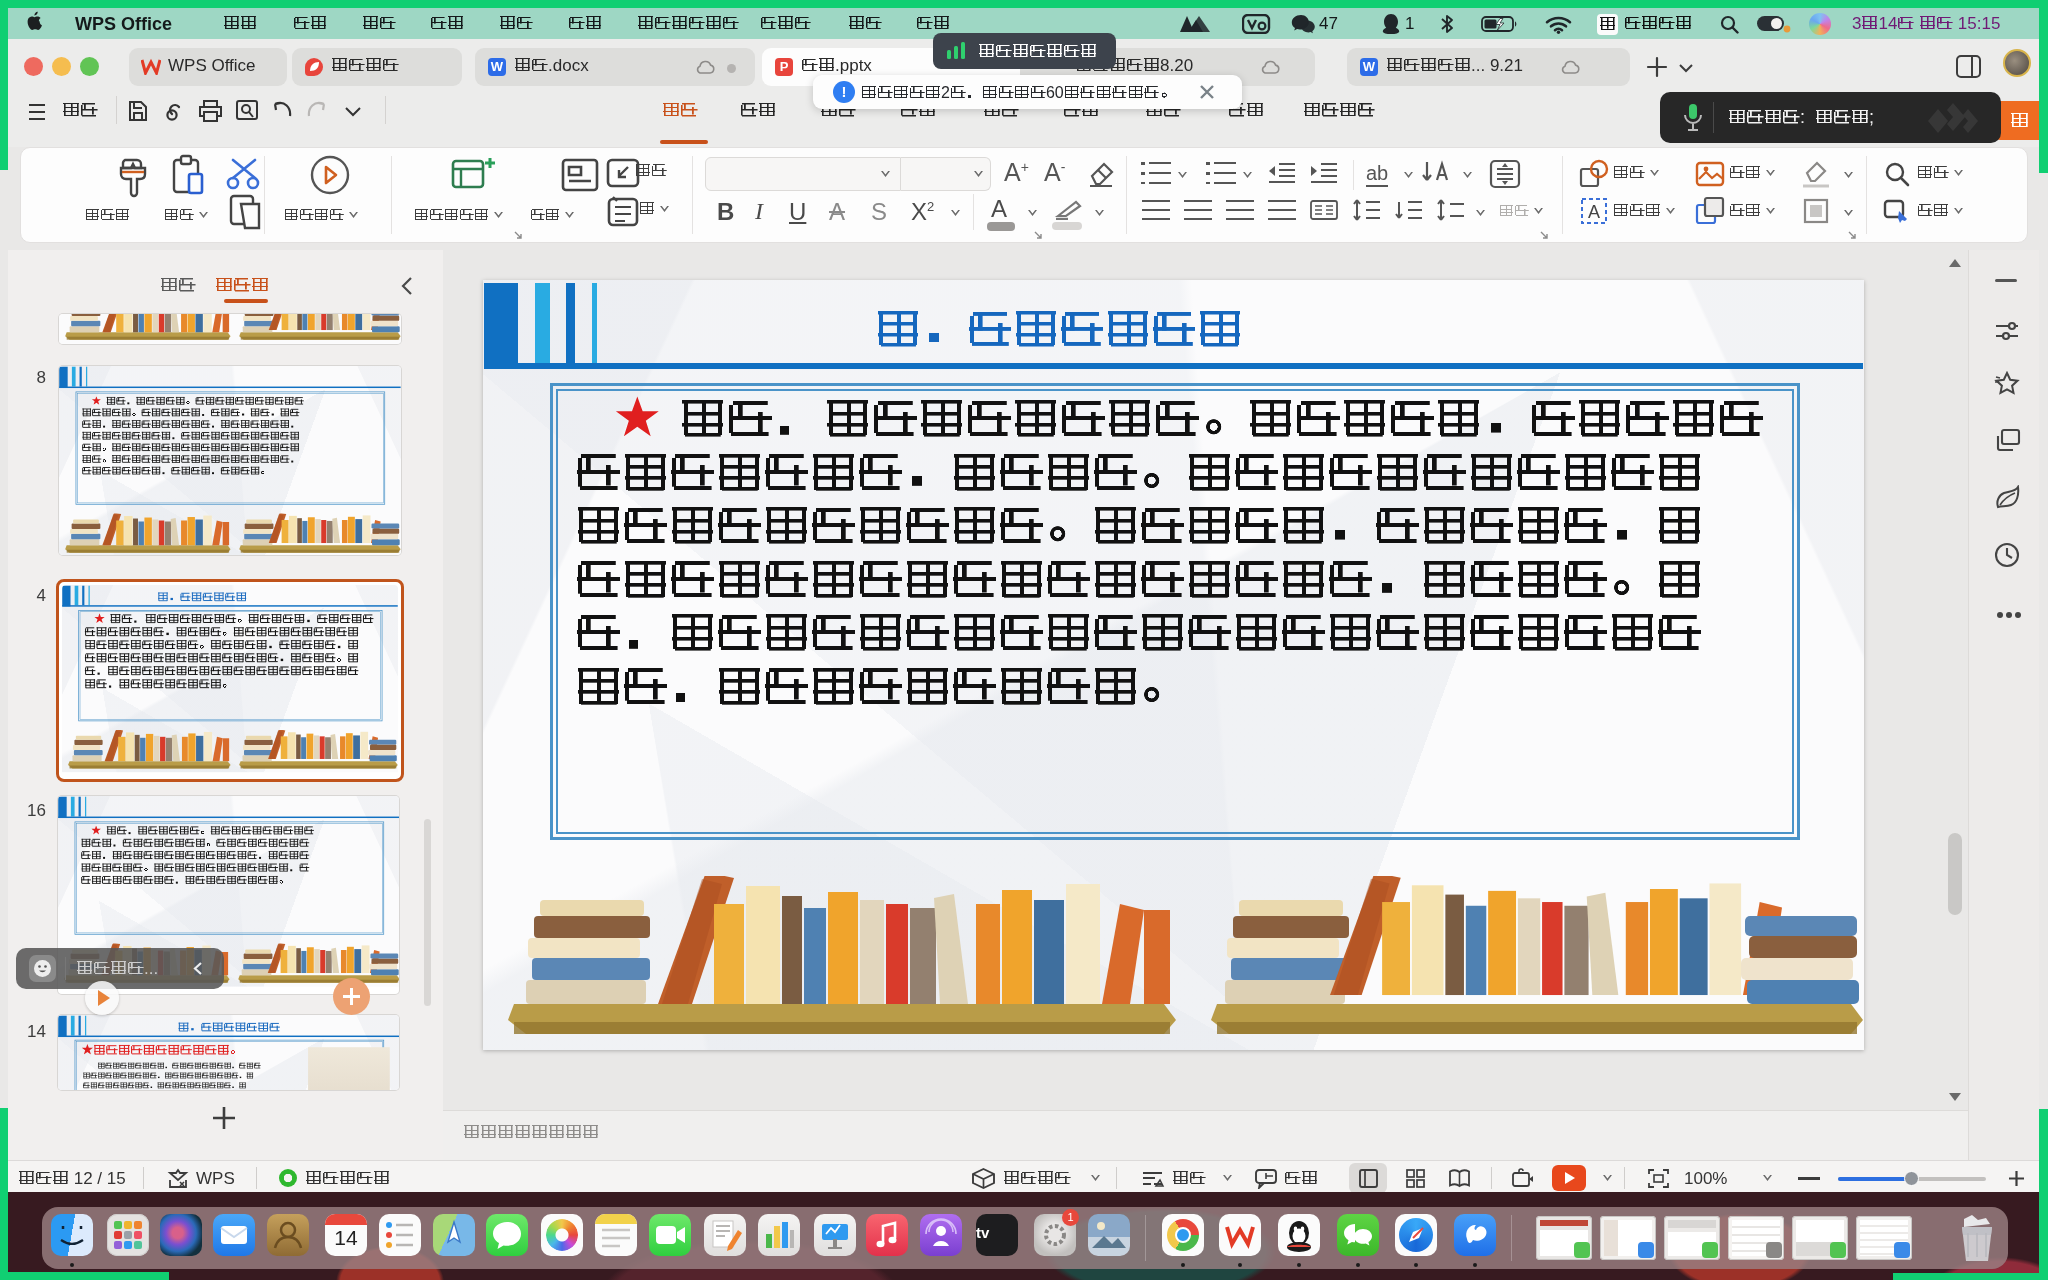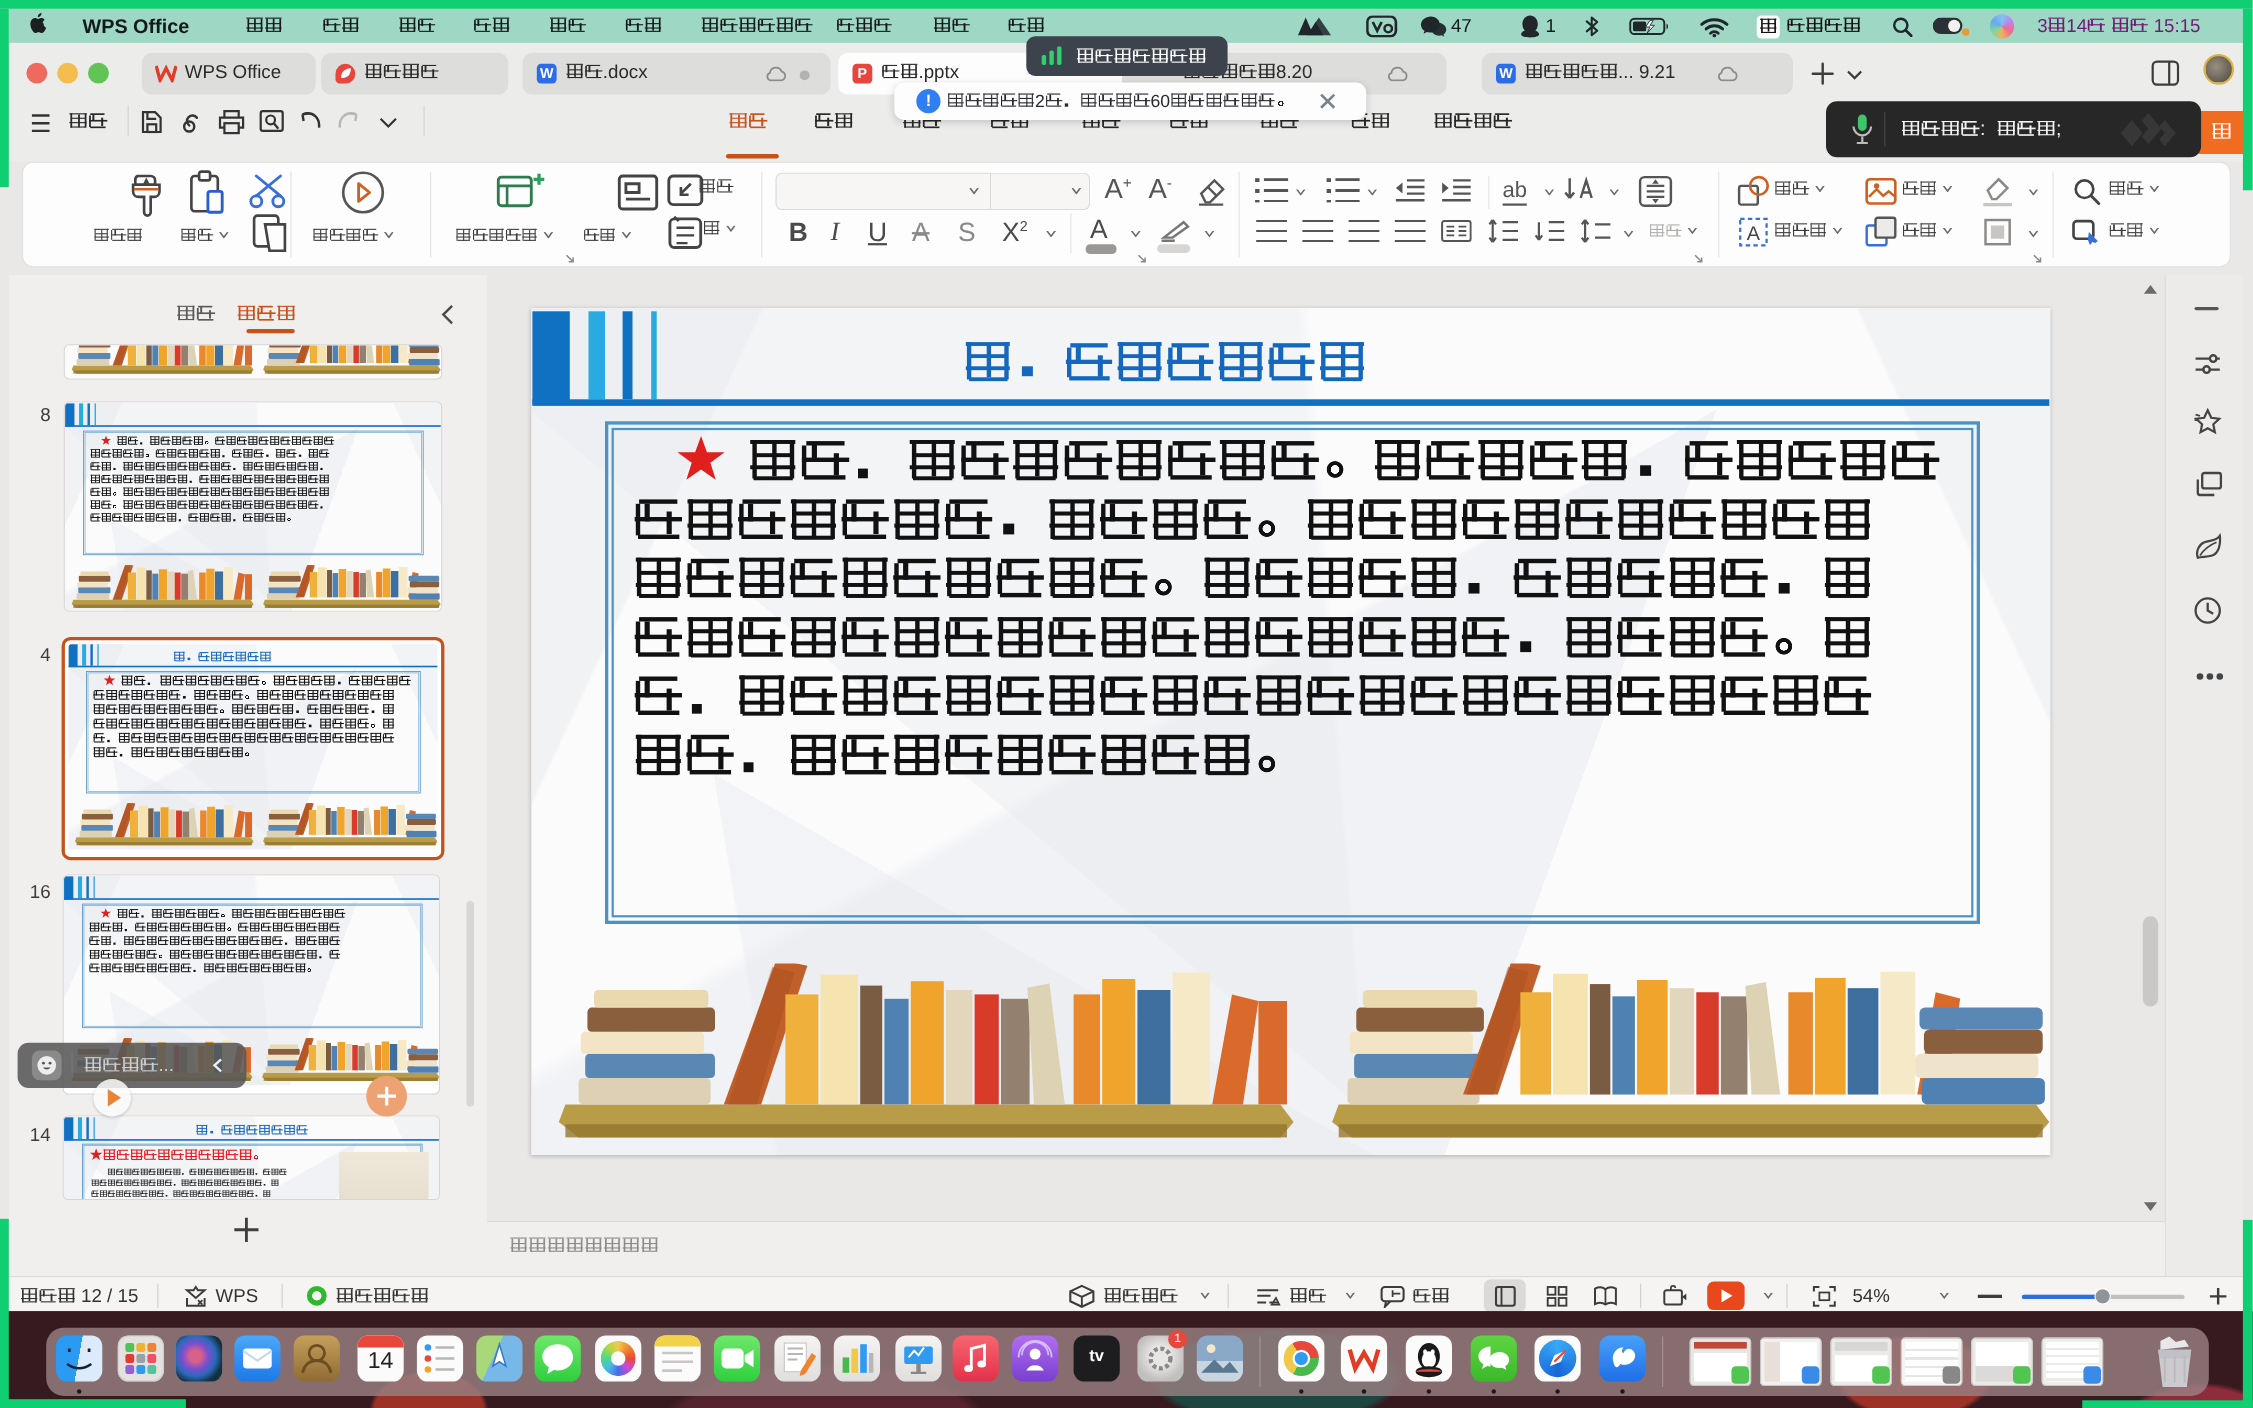--- a/index.html
+++ b/index.html
@@ -738,21 +738,21 @@
 <span class="ab" style="left:1544px;top:4px;width:34px;height:26px;background:#e8481c;border-radius:6px"></span>
 <svg class="ab" style="left:1556px;top:10px" width="12" height="14" viewBox="0 0 12 14">
       <path d="M1 1l10 6-10 6z" fill="#fff"></path>
     </svg>
 <span class="ch" style="position:absolute;left:1590px;top:14px"></span>
 <span class="ab" style="left:1616px;top:6px;width:1px;height:22px;background:#cfcdcb"></span>
 <svg class="ab" style="left:1639px;top:7px" width="23" height="21" viewBox="0 0 23 21">
       <path d="M2 6V2h5M16 2h5v4M21 15v4h-5M7 19H2v-4" stroke="#3c3c3c" stroke-width="1.8" fill="none"></path>
       <rect x="7" y="7" width="9" height="7" fill="none" stroke="#3c3c3c" stroke-width="1.6"></rect>
     </svg>
-<span class="ab" style="left:1676px;top:8px">54%</span>
+<span class="ab" style="left:1676px;top:8px">100%</span>
 <span class="ch" style="position:absolute;left:1750px;top:14px"></span>
 <span class="ab" style="left:1790px;top:16px;width:22px;height:3px;background:#3c3c3c"></span>
 <span class="ab" style="left:1830px;top:16px;width:148px;height:4px;background:#c2c0be;border-radius:2px"></span>
 <span class="ab" style="left:1830px;top:16px;width:72px;height:4px;background:#2d6fe0;border-radius:2px"></span>
 <span class="ab" style="left:1896px;top:10px;width:15px;height:15px;border-radius:50%;background:#8f949a;border:1px solid #fff"></span>
 <svg class="ab" style="left:1999px;top:8px" width="19" height="19" viewBox="0 0 19 19">
       <path d="M9.5 2v15M2 9.5h15" stroke="#3c3c3c" stroke-width="2.2"></path>
     </svg>
 </div>
 
@@ -840,21 +840,21 @@
           <path d="M17 30V12l12-3v15" fill="none" stroke="#fff" stroke-width="2.6"></path>
           <ellipse cx="14.5" cy="30" rx="4" ry="3.2" fill="#fff"></ellipse>
           <ellipse cx="26.5" cy="26" rx="4" ry="3.2" fill="#fff"></ellipse>
         </svg></div>
 <div class="dicon" style="left:878px;background:linear-gradient(180deg,#b06ef0,#7a3fd0)"><svg width="42" height="42" viewBox="0 0 42 42">
           <circle cx="21" cy="17" r="5" fill="#fff"></circle>
           <path d="M13 32a9 9 0 0 1 16 0z" fill="#fff"></path>
           <path d="M9 18a12 12 0 0 1 24 0M6 20a15 15 0 0 1 30 0" stroke="#d8bef8" stroke-width="1.6" fill="none"></path>
         </svg></div>
 <div class="dicon" style="left:934px;background:#1d1d1f">
-        <span class="ab" style="left:0;top:10px;width:42px;text-align:center;color:#fff;font-size:15px;font-weight:bold">tv</span>
+        <span class="ab" style="left:0;top:10px;width:42px;text-align:left;color:#fff;font-size:15px;font-weight:bold">tv</span>
       </div>
 <div class="dicon" style="left:992px;background:radial-gradient(circle at 50% 45%,#e8e6e5 0 30%,#c2c0be 70%)"><svg width="42" height="42" viewBox="0 0 42 42">
           <circle cx="21" cy="21" r="9" fill="none" stroke="#8a8886" stroke-width="4" stroke-dasharray="3.5 2.5"></circle>
         </svg><span class="ab" style="left:28px;top:-5px;width:17px;height:17px;border-radius:50%;background:#e8483c;color:#fff;font-size:11px;text-align:center;line-height:17px">1</span></div>
 <div class="dicon" style="left:1046px;background:linear-gradient(180deg,#8aa8c8 55%,#c8d4e0 55%)"><svg width="42" height="42" viewBox="0 0 42 42">
           <circle cx="13" cy="12" r="4" fill="#f2e8c8"></circle>
           <path d="M4 34l12-12 8 8 6-6 8 10z" fill="#5a788f"></path>
         </svg></div>
 <span class="ab" style="left:1103px;top:8px;width:1px;height:46px;background:rgba(255,255,255,.25)"></span>
 <div class="dicon" style="left:1120px;background:#fbfbfb">

